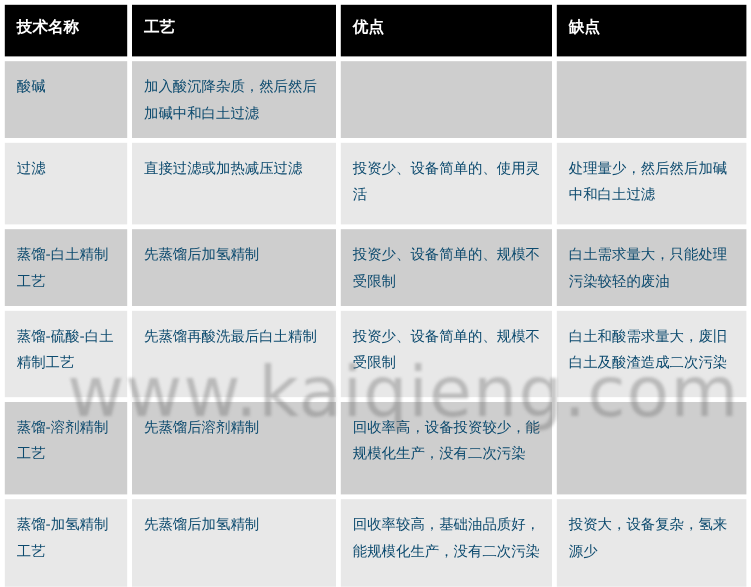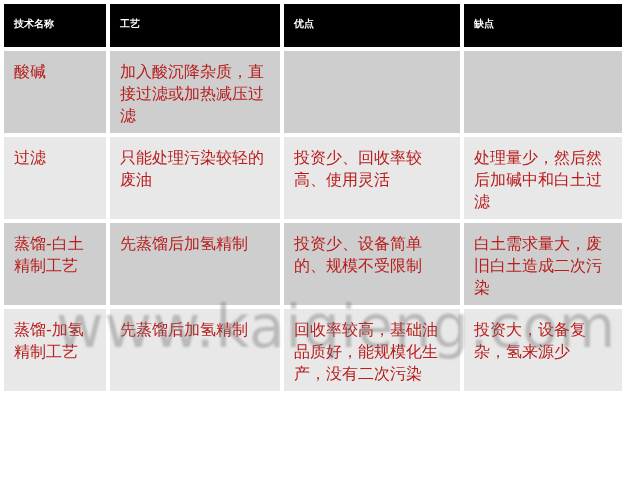--- a/index.html
+++ b/index.html
@@ -22,30 +22,30 @@
     position: relative;
     z-index: 1;
   }
   col.c1 { width: 102px; }
   col.c2 { width: 170px; }
   col.c3 { width: 176px; }
   col.c4 { width: 158px; }
   th, td {
     vertical-align: top;
     text-align: left;
-    font-size: 16px;
+    font-size: 12px;
     line-height: 22px;
-    color: #b91c1c;
+    color: #0c4a6e;
     padding: 10px 10px 6px 10px;
     word-break: break-all;
   }
   th {
     background: #000000;
     color: #ffffff;
-    font-size: 10px;
+    font-size: 13px;
     font-weight: bold;
     height: 28px;
     padding-top: 9px;
   }
   tr.row-odd td { background: #cecece; }
   tr.row-even td { background: #e8e8e8; }
   tr.rh1 td { height: 48px; }
   tr.rh2 td { height: 52px; }
   tr.rh3 td { height: 48px; }
   tr.rh4 td { height: 56px; }
@@ -79,35 +79,47 @@
     <tr>
       <th>技术名称</th>
       <th>工艺</th>
       <th>优点</th>
       <th>缺点</th>
     </tr>
   </thead>
   <tbody>
     <tr class="row-odd rh1">
       <td>酸碱</td>
-      <td>加入酸沉降杂质，直接过滤或加热减压过滤</td>
+      <td>加入酸沉降杂质，然后然后加碱中和白土过滤</td>
       <td></td>
       <td></td>
     </tr>
     <tr class="row-even rh2">
       <td>过滤</td>
-      <td>只能处理污染较轻的废油</td>
-      <td>投资少、回收率较高、使用灵活</td>
+      <td>直接过滤或加热减压过滤</td>
+      <td>投资少、设备简单的、使用灵活</td>
       <td>处理量少，然后然后加碱中和白土过滤</td>
     </tr>
     <tr class="row-odd rh3">
       <td>蒸馏-白土精制工艺</td>
       <td>先蒸馏后加氢精制</td>
       <td>投资少、设备简单的、规模不受限制</td>
-      <td>白土需求量大，废旧白土造成二次污染</td>
+      <td>白土需求量大，只能处理污染较轻的废油</td>
+    </tr>
+    <tr class="row-even rh4">
+      <td>蒸馏-硫酸-白土精制工艺</td>
+      <td>先蒸馏再酸洗最后白土精制</td>
+      <td>投资少、设备简单的、规模不受限制</td>
+      <td>白土和酸需求量大，废旧白土及酸渣造成二次污染</td>
+    </tr>
+    <tr class="row-odd rh5">
+      <td>蒸馏-溶剂精制工艺</td>
+      <td>先蒸馏后溶剂精制</td>
+      <td>回收率高，设备投资较少，能规模化生产，没有二次污染</td>
+      <td></td>
     </tr>
     <tr class="row-even rh6">
       <td>蒸馏-加氢精制工艺</td>
       <td>先蒸馏后加氢精制</td>
       <td>回收率较高，基础油品质好，能规模化生产，没有二次污染</td>
       <td>投资大，设备复杂，氢来源少</td>
     </tr>
   </tbody>
 </table>
 

